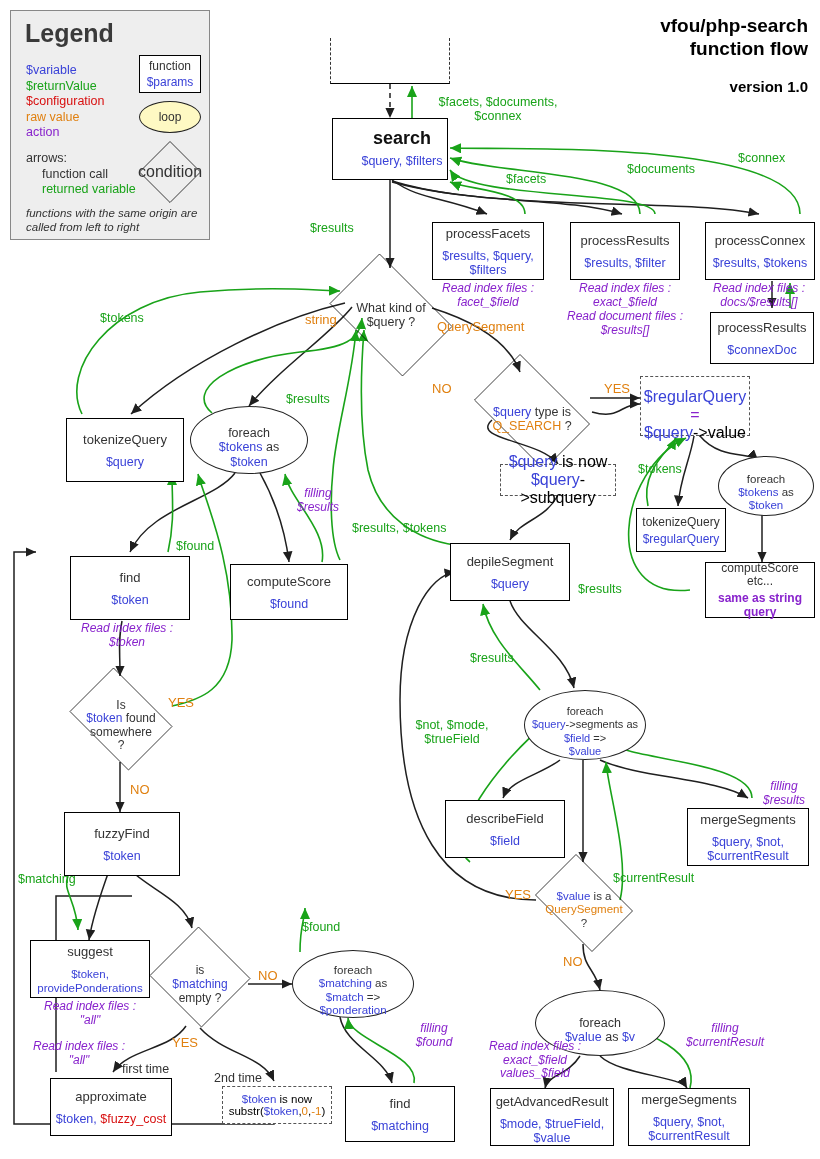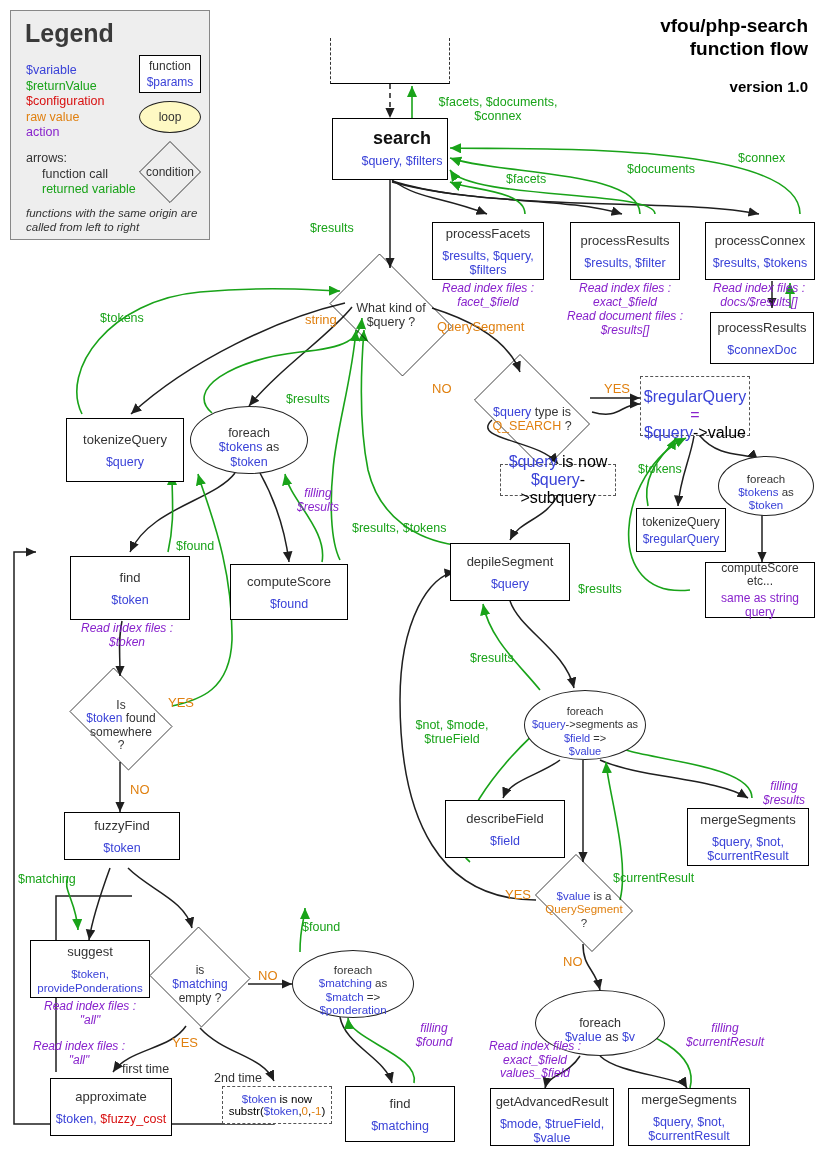--- a/index.html
+++ b/index.html
@@ -50,21 +50,21 @@
   #legend .larrows .ind{padding-left:16px;display:block;}
   #legend .lnote{position:absolute;left:15px;top:196px;font-size:11.5px;line-height:13.5px;
                  color:#333;font-style:italic;}
   #legend .lgbox{position:absolute;left:128px;top:44px;width:62px;height:38px;
                  border:1.5px solid #000;background:#fff;font-size:12px;}
   #legend .lgbox .fname{font-size:12px;}
   #legend .lgbox .fparams{margin-top:1px;font-size:12px;}
   #legend .lgloop{position:absolute;left:128px;top:90px;width:62px;height:32px;
                   border:1.5px solid #222;border-radius:50%;background:#fef9c3;font-size:12px;color:#333;}
   #legend .lgdia{position:absolute;left:128px;top:130px;width:62px;height:62px;}
-  #legend .lgdia .dtxt{font-size:12px;}
+  #legend .lgdia .dtxt{font-size:16px;}
 
   
   #title{position:absolute;right:12px;top:14px;text-align:right;}
   #title .t1{font-size:19px;font-weight:bold;color:#000;line-height:23px;}
   #title .t2{font-size:15px;font-weight:bold;color:#000;margin-top:18px;}
 </style>
 </head>
 <body>
 
 <div id="stage">
@@ -322,21 +322,21 @@
     <div class="fparams">$found</div>
   </div>
 
   <div class="node diamond" style="left:62px;top:675px;width:118px;height:88px;">
     <div class="dshape"></div>
     <div class="dtxt" style="white-space:pre-line;font-size:12px;line-height:13.5px;">
       Is<br><span class="v-blue">$token</span> found<br>somewhere<br>?
     </div>
   </div>
 
-  <div class="node fnbox" style="left:64px;top:812px;width:116px;height:48px;">
+  <div class="node fnbox" style="left:64px;top:812px;width:116px;height:64px;">
     <div class="fname">fuzzyFind</div>
     <div class="fparams">$token</div>
   </div>
 
   <div class="node fnbox" style="left:30px;top:940px;width:120px;height:58px;">
     <div class="fname">suggest</div>
     <div class="fparams" style="white-space:pre-line;font-size:11.5px;">$token,
 providePonderations</div>
   </div>
   <div class="lbl act c" style="left:25px;top:1000px;width:130px;"><i style="white-space:pre-line;">Read index files :
@@ -432,21 +432,21 @@
 
   <div class="node loop" style="left:718px;top:456px;width:96px;height:60px;">
     <div class="ltxt" style="white-space:pre-line;font-size:11.5px;line-height:13px;">
       foreach<br><span class="v-blue">$tokens</span> as<br><span class="v-blue">$token</span>
     </div>
   </div>
 
   <div class="node fnbox" style="left:705px;top:562px;width:110px;height:56px;">
     <div class="fname" style="white-space:pre-line;font-size:12px;line-height:13.5px;">computeScore
 etc...</div>
-    <div class="fparams v-act" style="color:#8822cc;font-weight:normal;white-space:pre-line;margin-top:2px;font-size:12px;">same as string
+    <div class="fparams v-act" style="color:#8822cc;font-weight:bold;white-space:pre-line;margin-top:2px;font-size:12px;">same as string
 query</div>
   </div>
 
   <div class="lbl green c" style="left:418px;top:90px;width:160px;white-space:pre-line;margin-top:6px;">$facets, $documents,
 $connex</div>
   <div class="lbl green" style="left:506px;top:173px;">$facets</div>
   <div class="lbl green" style="left:627px;top:163px;">$documents</div>
   <div class="lbl green" style="left:738px;top:152px;">$connex</div>
 
   <div class="lbl green" style="left:100px;top:312px;">$tokens</div>

